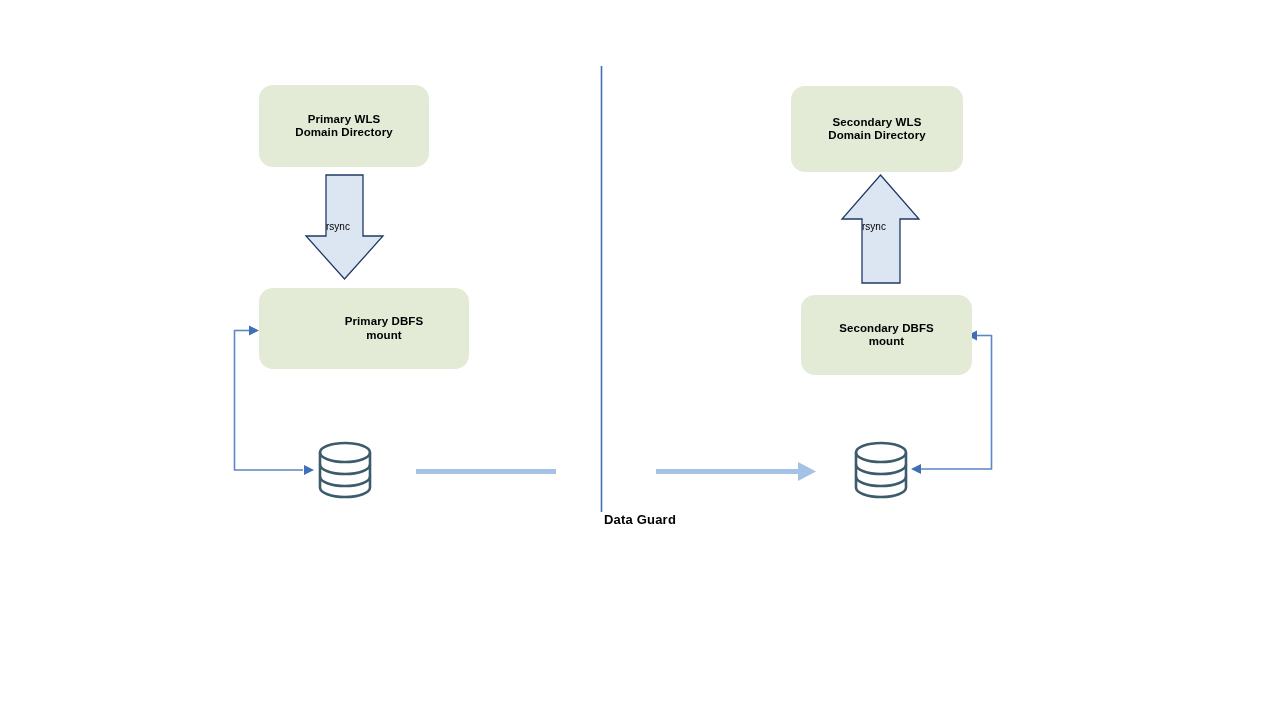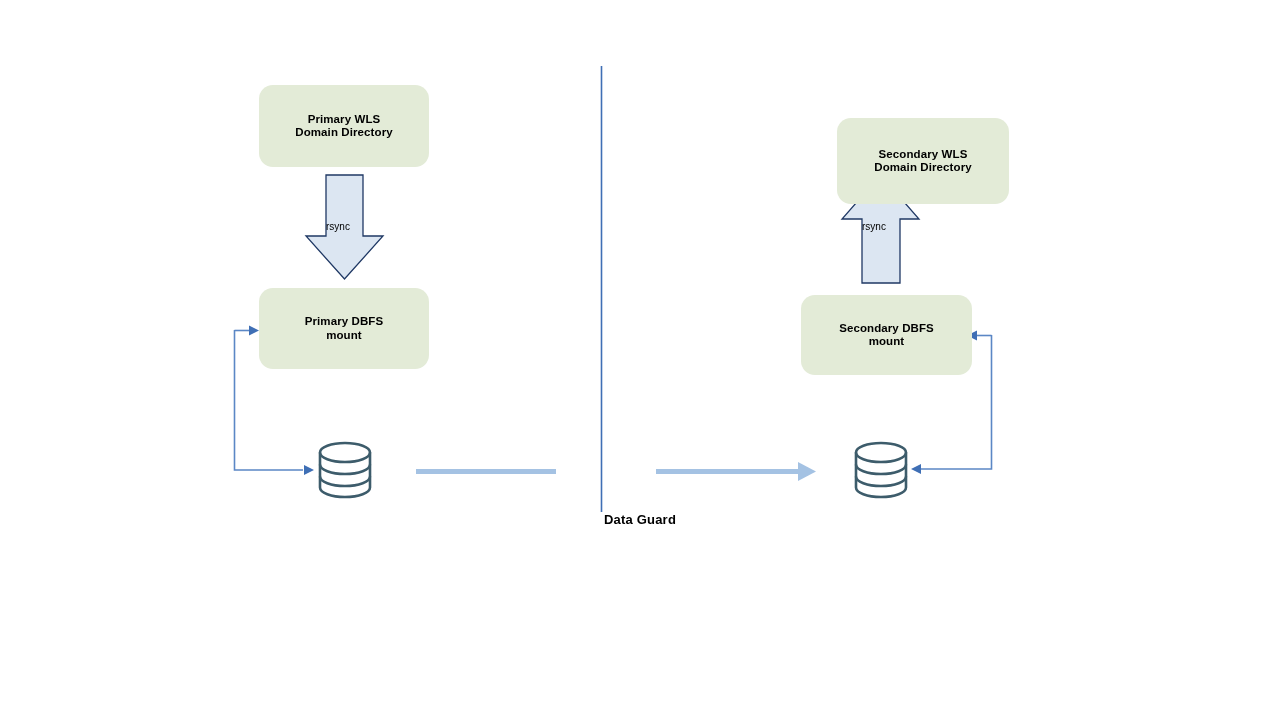--- a/index.html
+++ b/index.html
@@ -42,22 +42,22 @@
     line-height: 13.5px;
     letter-spacing: 0.1px;
     z-index: 3;
   }
   .node-box .node-label {
     white-space: pre-line;
     padding: 0 10px;
   }
 
   #node-primary-wls   { left: 259px; top: 85px;  width: 170px; height: 82px; }
-  #node-secondary-wls { left: 837px; top: 86px;  width: 172px; height: 86px; margin-top: 32px; }
-  #node-primary-dbfs  { left: 259px; top: 288px; width: 170px; height: 81px; }
+  #node-secondary-wls { left: 791px; top: 86px;  width: 172px; height: 86px; }
+  #node-primary-dbfs  { left: 259px; top: 288px; width: 170px; height: 81px; padding-left: 40px; }
   #node-secondary-dbfs{ left: 801px; top: 295px; width: 171px; height: 80px; }
 
   
   .rsync-label {
     position: absolute;
     font-size: 10px;
     font-weight: normal;
     color: #000000;
     z-index: 5;
     white-space: nowrap;

